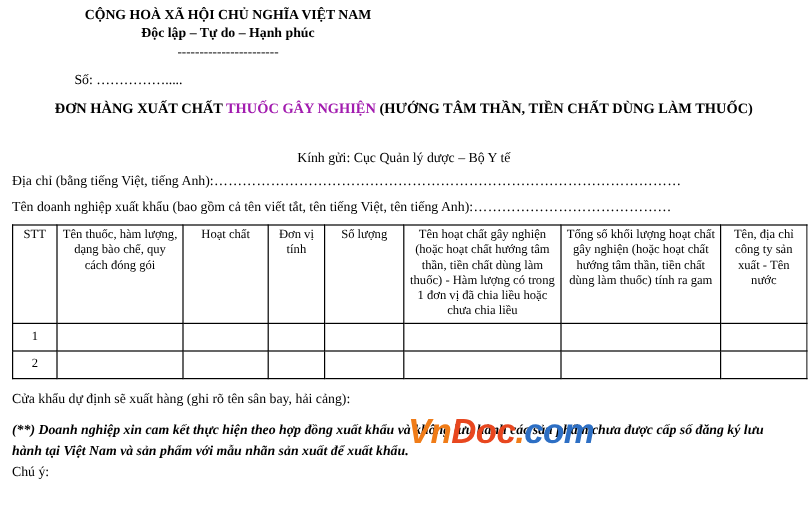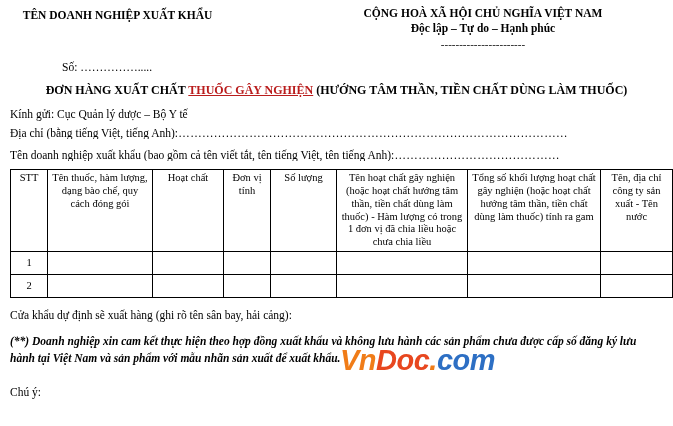--- a/index.html
+++ b/index.html
@@ -57,33 +57,32 @@
   }
 
   
   .title1 {
     text-align: center;
     font-weight: bold;
     font-size: 12px;
     margin-top: 10px;
   }
   .title1 .ul {
-    text-decoration: underline;
-    color: #b91c1c;
+    color: #a21caf;
   }
   .title2 {
     text-align: center;
     font-weight: bold;
     font-size: 11.5px;
     margin-top: 9px;
   }
   .title3 {
-    text-align: left;
-    font-size: 11.5px;
-    margin-top: 10px;
+    text-align: center;
+    font-size: 11.5px;
+    margin-top: 28px;
   }
 
   
   .field {
     font-size: 11.5px;
     margin-top: 10px;
     white-space: nowrap;
     overflow: hidden;
   }
   .field.second { margin-top: 7px; }
@@ -127,21 +126,21 @@
   }
   .note {
     font-size: 11.5px;
     font-style: italic;
     font-weight: bold;
     margin-top: 12px;
     line-height: 1.45;
   }
   .chuy {
     font-size: 11.5px;
-    margin-top: 20px;
+    margin-top: 4px;
   }
 
   
   .watermark {
     position: absolute;
     left: 340px;
     top: 344px;
     font-family: "Liberation Sans", sans-serif;
     font-weight: bold;
     font-size: 29px;
@@ -154,21 +153,20 @@
   .watermark .doo { color: #e8471f; }
   .watermark .dot { color: #f07c18; }
   .watermark .com { color: #2d6fc4; }
 </style>
 </head>
 <body>
 
 <div class="page">
 
   <div class="header">
-    <div class="hdr-left">TÊN DOANH NGHIỆP XUẤT KHẨU</div>
     <div class="hdr-right">
       <div class="l1">CỘNG HOÀ XÃ HỘI CHỦ NGHĨA VIỆT NAM</div>
       <div class="l2">Độc lập – Tự do – Hạnh phúc</div>
       <div class="dashes">-----------------------</div>
     </div>
   </div>
 
   <div class="so-line">Số: …………….....</div>
 
   <div class="title1">

